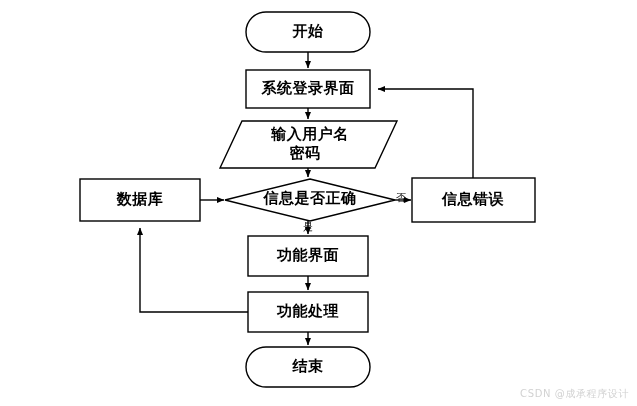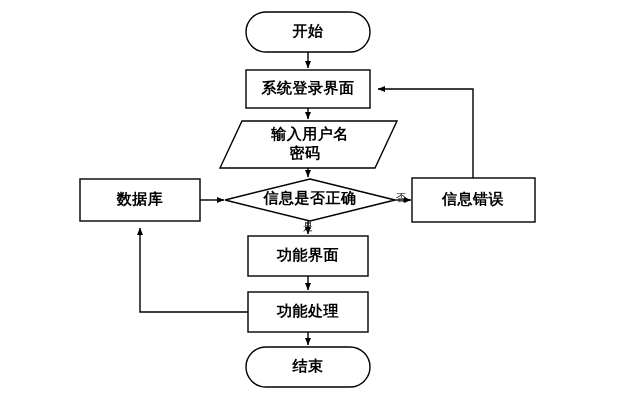--- a/index.html
+++ b/index.html
@@ -138,14 +138,15 @@
       <text class="node-label" x="308" y="313">功能处理</text>
     </g>
 
     <g>
       <rect class="node-shape" x="246" y="347" width="124" height="40" rx="20" ry="20"></rect>
       <text class="node-label" x="308" y="368">结束</text>
     </g>
 
   </svg>
 
+  <div class="watermark">CSDN @成承程序设计</div>
 
 </div>
 
 </body></html>

